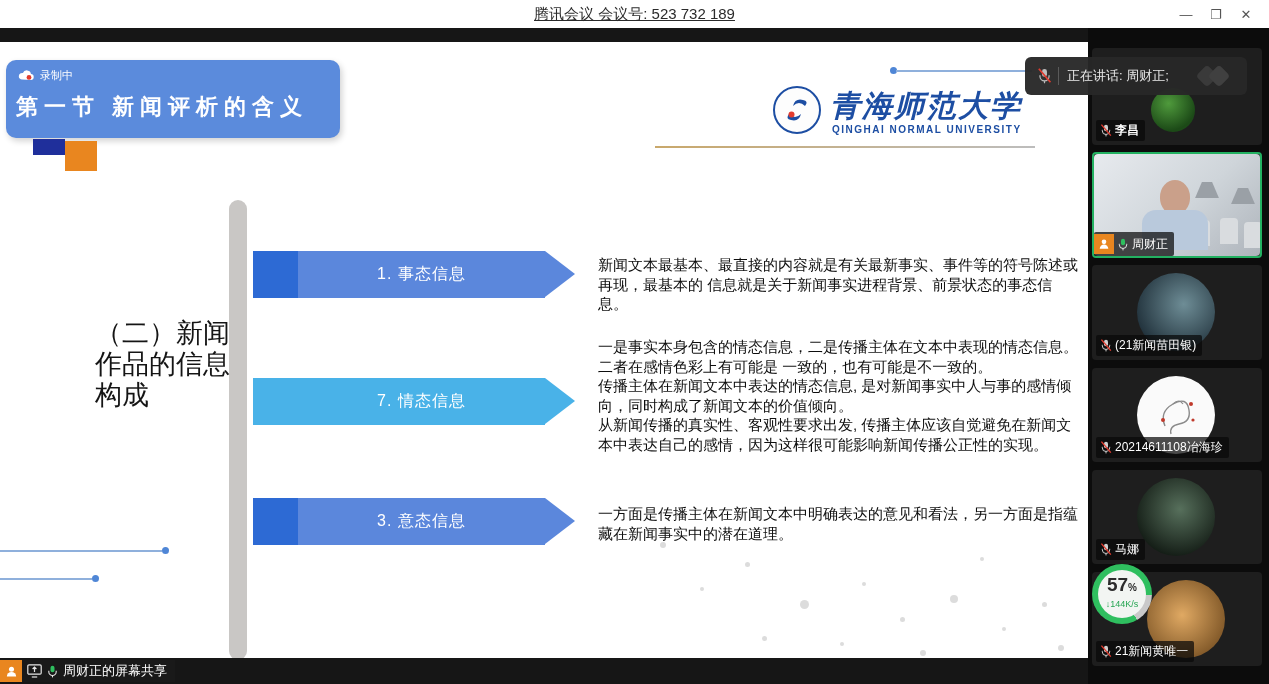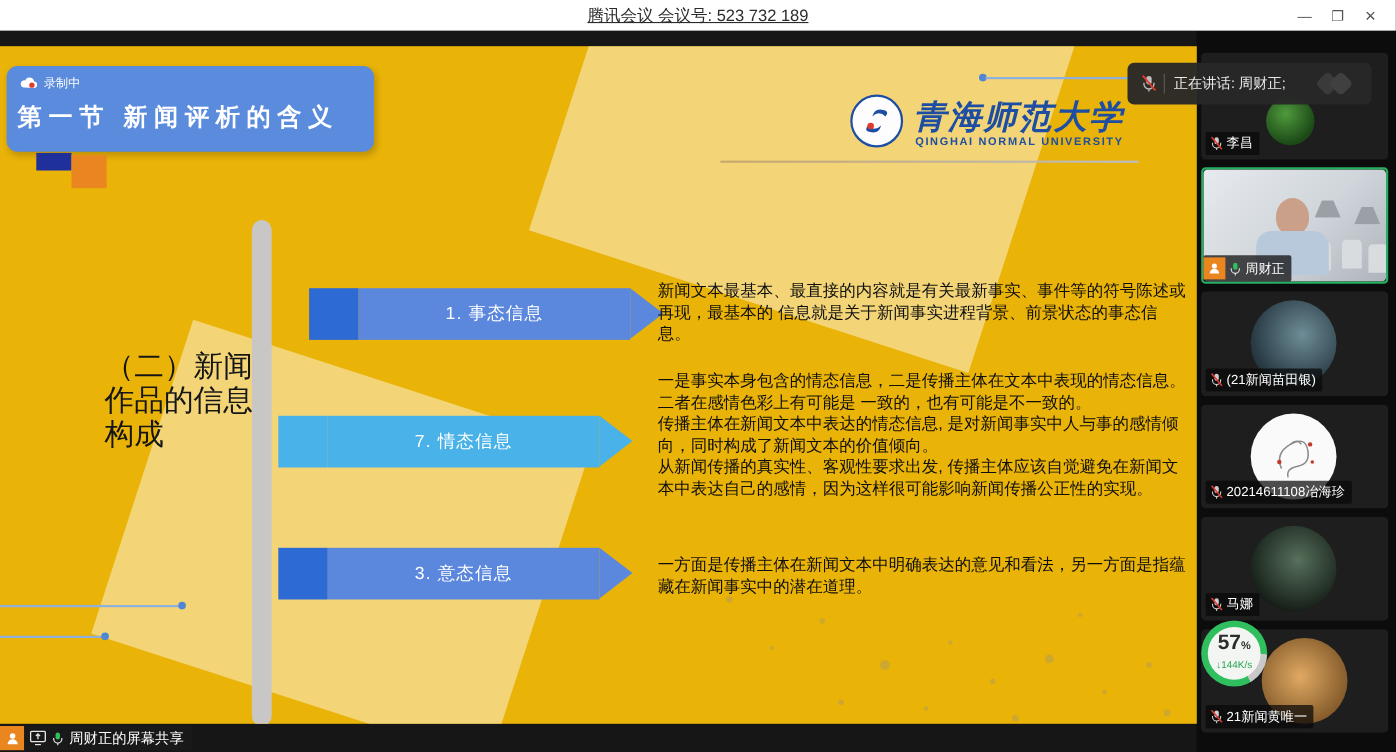--- a/index.html
+++ b/index.html
@@ -9,21 +9,21 @@
 
   
   .titlebar { position:absolute; left:0; top:0; width:1269px; height:28px; background:#ffffff;
     display:flex; align-items:center; justify-content:center; }
   .tb-title { font-size:15px; color:#2b2b2b;text-decoration:underline; }
   .tb-controls { position:absolute; right:8px; top:0; height:28px; display:flex; align-items:center; }
   .tb-controls span { width:30px; text-align:center; color:#555; font-size:13px; cursor:default; }
 
   
   .stage { position:absolute; left:0; top:28px; width:1088px; height:656px; background:#161616; }
-  .slide { position:absolute; left:0; top:14px; width:1208px; height:616px; background:#eab308; overflow:hidden;padding-left:39px; }
+  .slide { position:absolute; left:0; top:14px; width:1208px; height:616px; background:#ffffff; overflow:hidden;padding-left:39px; }
   .slide-sheen { position:absolute; background:rgba(255,255,255,.45); transform:rotate(18deg); }
 
   
   .slide-title-box { position:absolute; left:6px; top:18px; width:334px; height:78px;
     background:#5b8bdc; border-radius:10px; box-shadow:2px 3px 6px rgba(0,0,0,.18); }
   .rec-row { position:absolute; left:12px; top:8px; display:flex; align-items:center; gap:5px;
     color:#fff; font-size:11px; }
   .slide-title { position:absolute; left:10px; top:32px; color:#fff; font-size:22px; font-weight:bold;
     letter-spacing:6px; white-space:nowrap; }
   .sq-blue { position:absolute; left:33px; top:97px; width:32px; height:16px; background:#1f2f9b; }
@@ -191,21 +191,21 @@
       <div class="dot" style="left:762px;top:594px;width:5px;height:5px;"></div>
       <div class="dot" style="left:980px;top:515px;width:4px;height:4px;"></div>
       <div class="dot" style="left:1058px;top:603px;width:6px;height:6px;"></div>
 
       <div class="heading">
         <div>（二）新闻</div>
         <div>作品的信息</div>
         <div>构成</div>
       </div>
 
-      <div class="arrow" style="top:220px;margin-left:28px;">
+      <div class="arrow" style="top:209px;">
         <div class="sq"></div>
         <div class="body">1. 事态信息</div>
         <div class="head"></div>
       </div>
       <div class="arrow light" style="top:336px;">
         <div class="sq"></div>
         <div class="body">7. 情态信息</div>
         <div class="head"></div>
       </div>
       <div class="arrow" style="top:456px;">
@@ -245,21 +245,21 @@
           <path d="M2.3 5.8 v1 a3.7 3.7 0 0 0 7.4 0 v-1" fill="none" stroke="#e6e6e6" stroke-width="1.1"></path>
           <line x1="6" y1="10.6" x2="6" y2="12.4" stroke="#e6e6e6" stroke-width="1.1"></line>
         </svg>
         <span>周财正的屏幕共享</span>
       </div>
     </div>
   </div>
 
   <div class="sidebar">
 
-    <div class="tile" style="top:20px; height:97px;">
+    <div class="tile" style="top:20px; height:97px;font-weight:bold;">
       <div class="inner">
         <div class="avatar av1"></div>
       </div>
       <div class="nameplate">
         <svg width="12" height="13" viewBox="0 0 12 13">
           <rect x="4" y="0.8" width="4" height="6.4" rx="2" fill="#cfcfcf"></rect>
           <path d="M2.3 5.8 v1 a3.7 3.7 0 0 0 7.4 0 v-1" fill="none" stroke="#cfcfcf" stroke-width="1"></path>
           <line x1="6" y1="10.6" x2="6" y2="12.4" stroke="#cfcfcf" stroke-width="1"></line>
           <line x1="1.4" y1="0.6" x2="10.8" y2="11.6" stroke="#e23b2e" stroke-width="1.4"></line>
         </svg>

